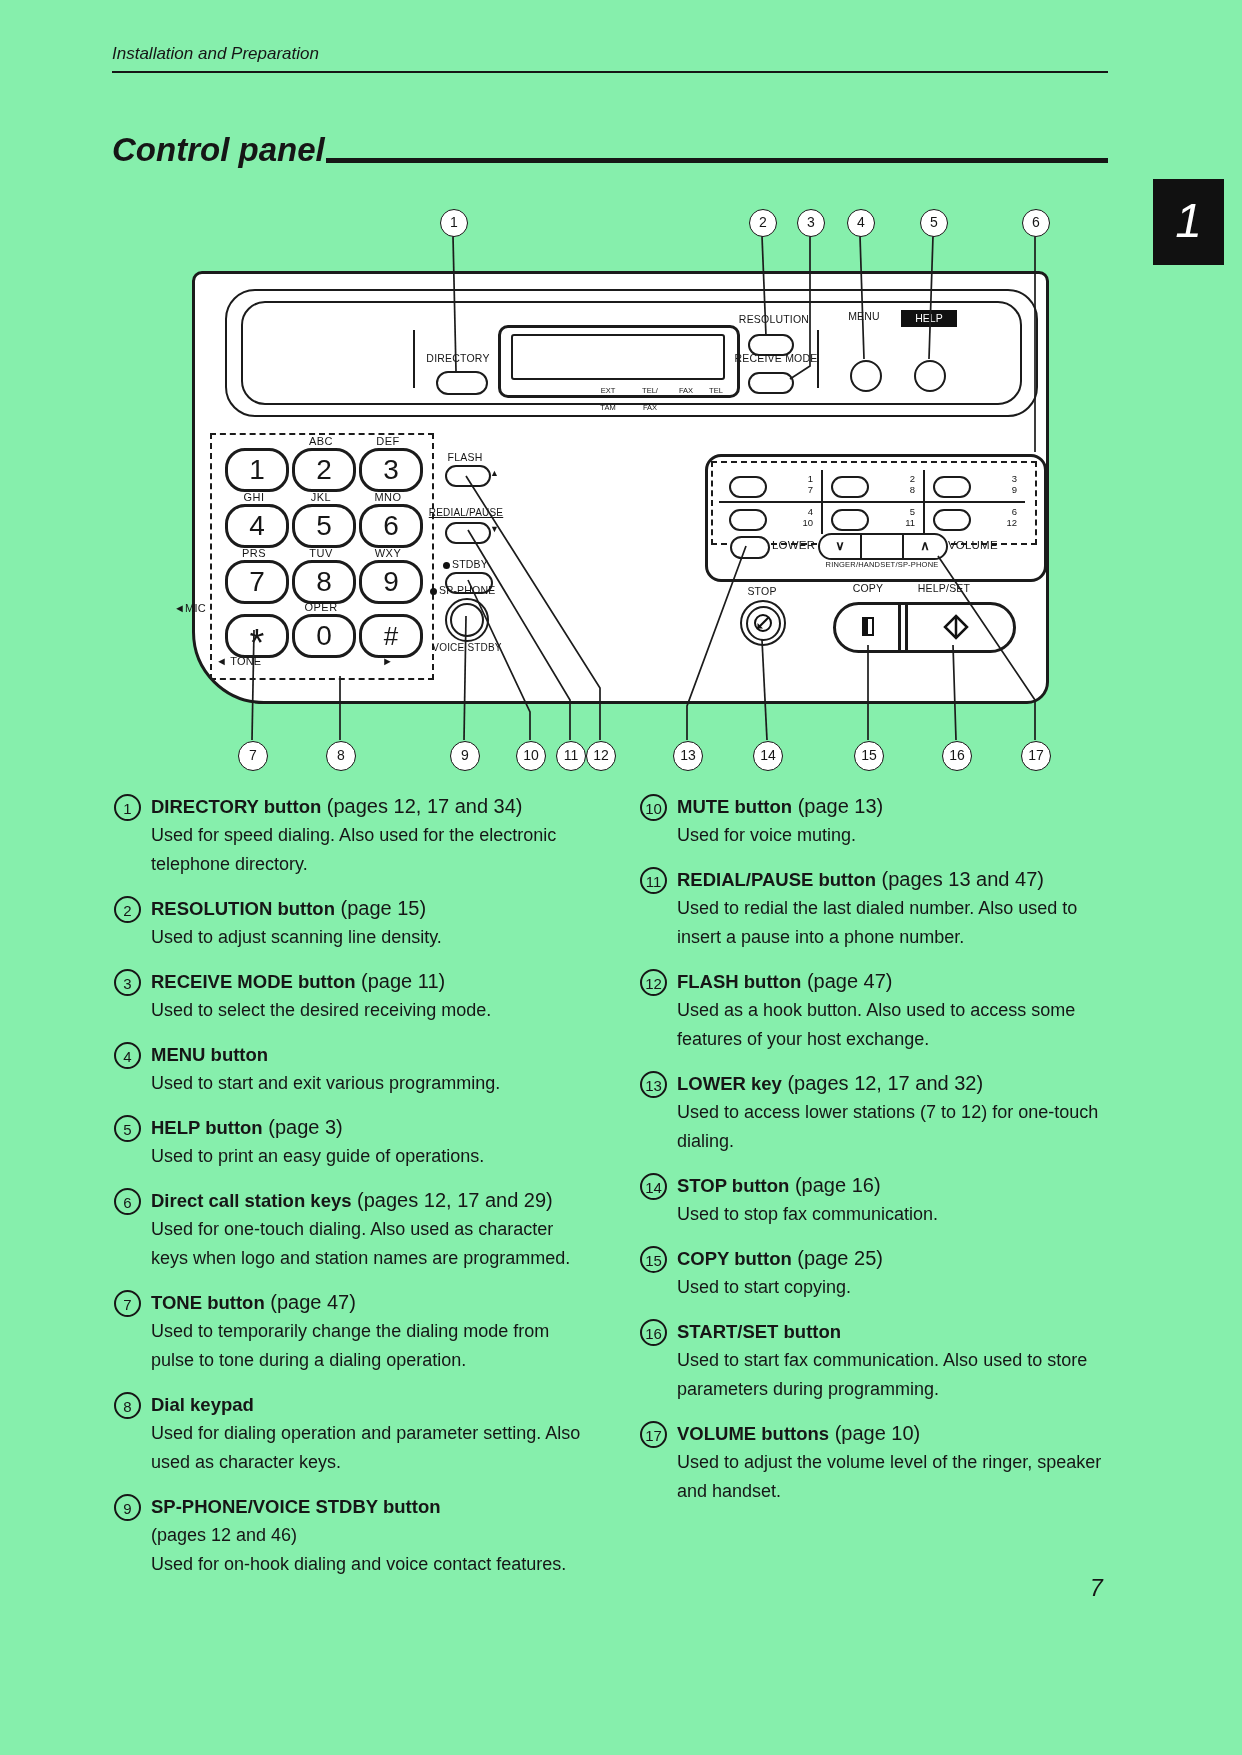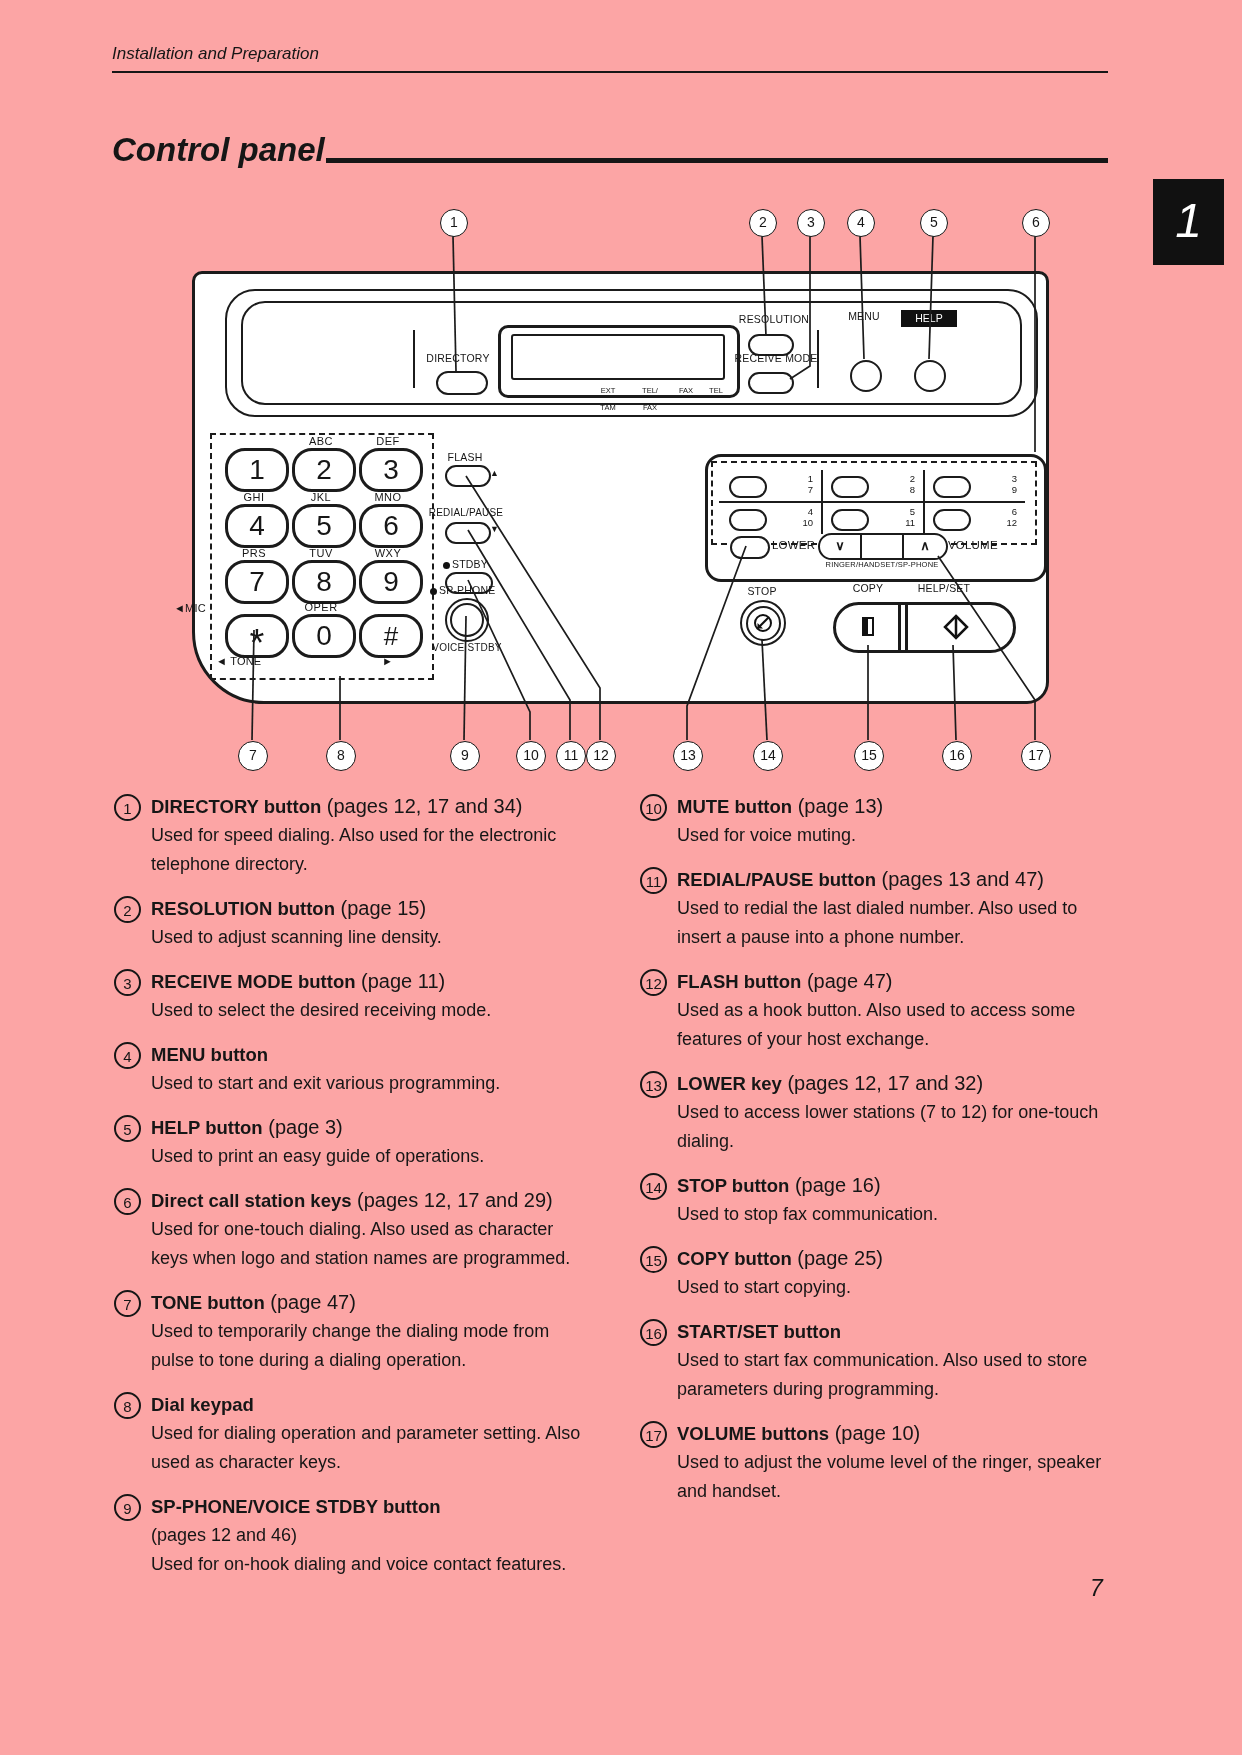--- a/index.html
+++ b/index.html
@@ -1,16 +1,16 @@
 <!DOCTYPE html>
 <html><head>
 <meta charset="utf-8">
 <style>
   html,body{margin:0;padding:0;background:#e8e8e8;}
-  .canvas{position:relative;width:1242px;height:1755px;background:#fca5a5;
+  .canvas{position:relative;width:1242px;height:1755px;background:#86efac;
     font-family:"Liberation Sans",sans-serif;color:#161616;overflow:hidden;}
   .abs{position:absolute;}
   .ital{font-style:italic;}
   .rule{background:#161616;}
   .ctr{text-align:center;}
   
   .panel{border:3.5px solid #1b1b1b;border-radius:10px 10px 22px 72px;background:#fff;}
   .housing{border:2.5px solid #1b1b1b;border-radius:30px;}
   .housing-in{border:2px solid #1b1b1b;border-radius:24px;}
   .oval{border:2.5px solid #1b1b1b;border-radius:999px;background:#fff;}
@@ -124,21 +124,21 @@
   <div class="abs lbl" style="left:174px;top:594px;font-size:11px;margin-top:8px;">
     <span>◄</span><span>MIC</span></div>
   <div class="abs lbl" style="left:216px;top:655px;font-size:11px;">
     <span>◄</span> <span>TONE</span></div>
   <div class="abs lbl" style="left:382px;top:655px;font-size:11px;">►</div>
 
   <div class="abs lbl ctr" style="left:430px;top:451px;width:70px;">FLASH</div>
   <div class="abs oval" style="left:445px;top:465px;width:42px;height:18px;"></div>
   <div class="abs" style="left:490px;top:468px;font-size:9px;">▲</div>
 
-  <div class="abs lbl ctr" style="left:420px;top:507px;width:92px;font-size:10px;">REDIAL/PAUSE</div>
+  <div class="abs lbl ctr" style="left:420px;top:507px;width:92px;font-size:10px;text-decoration:underline;">REDIAL/PAUSE</div>
   <div class="abs oval" style="left:445px;top:522px;width:42px;height:18px;"></div>
   <div class="abs" style="left:490px;top:524px;font-size:9px;">▼</div>
 
   <div class="abs lbl" style="left:443px;top:558px;">
     <span class="led"></span><span>STDBY</span></div>
   <div class="abs oval" style="left:445px;top:572px;width:44px;height:18px;"></div>
 
   <div class="abs lbl" style="left:430px;top:584px;">
     <span class="led"></span><span>SP-PHONE</span></div>
   <div class="abs circbtn" style="left:445px;top:598px;width:40px;height:40px;">

